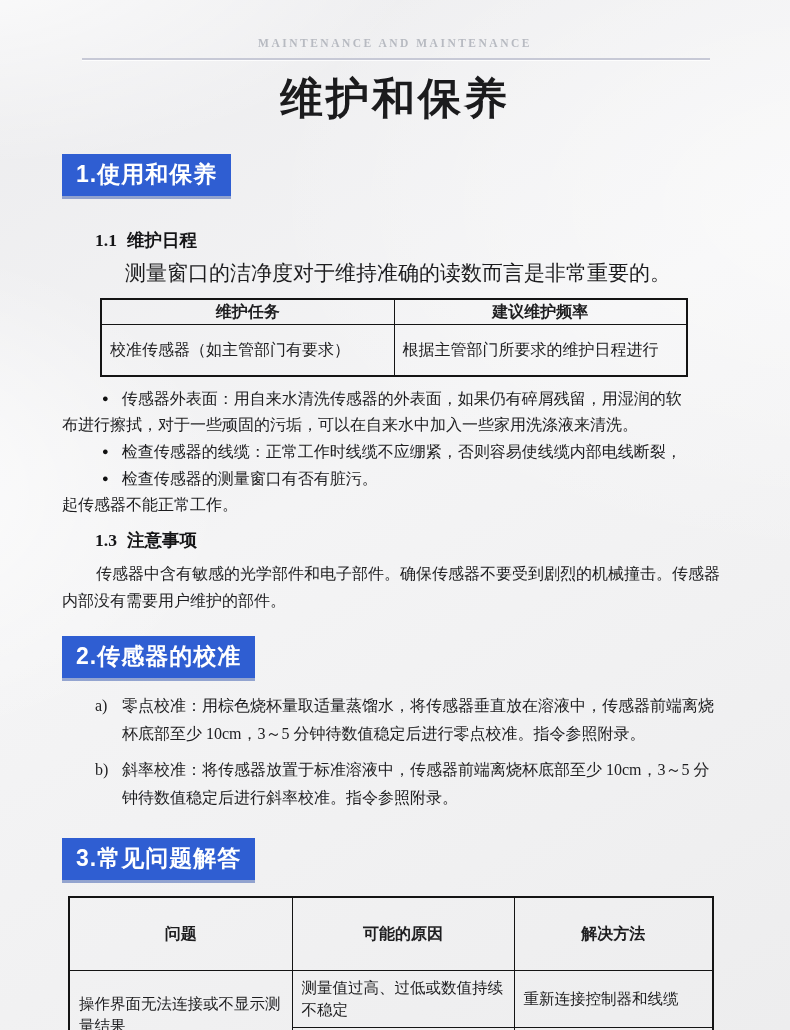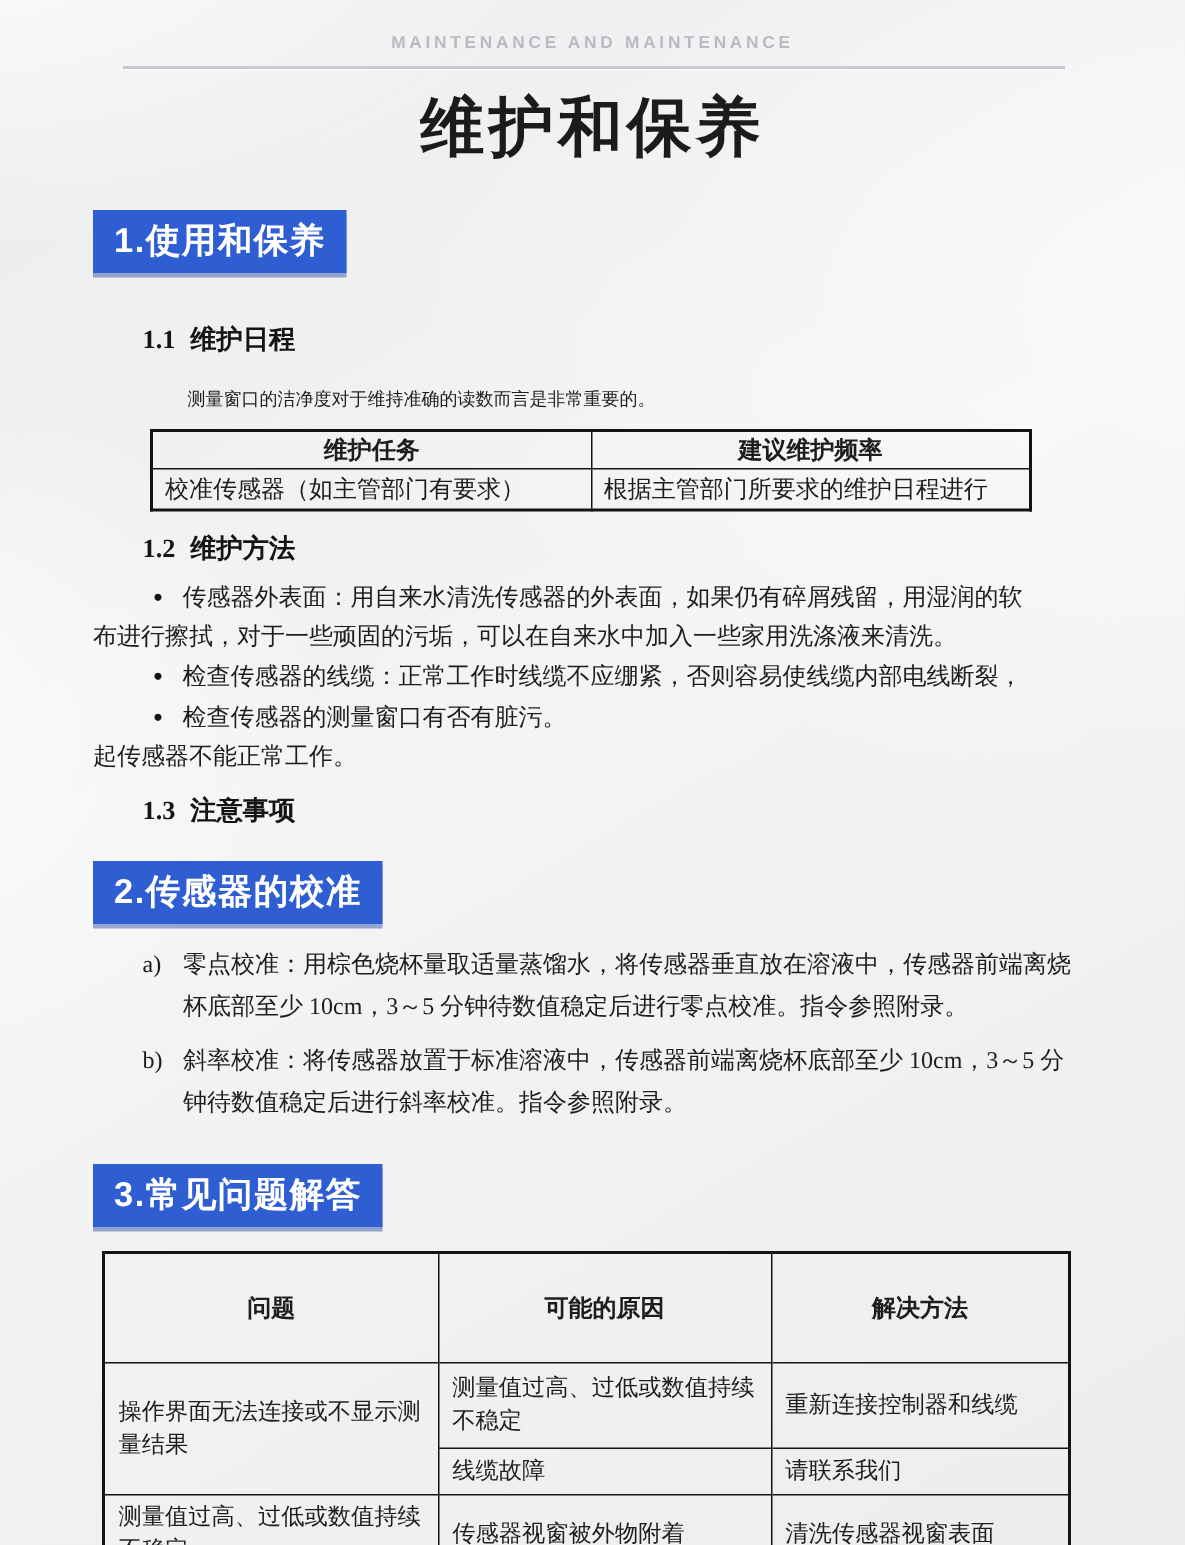--- a/index.html
+++ b/index.html
@@ -11,22 +11,22 @@
   }
   .page{
     position:relative;width:790px;height:1030px;overflow:hidden;
     background:
       radial-gradient(900px 420px at -8% -6%, rgba(255,255,255,.95), rgba(255,255,255,0) 55%),
       radial-gradient(650px 480px at -14% 48%, rgba(255,255,255,.85), rgba(255,255,255,0) 52%),
       radial-gradient(1000px 600px at 108% 20%, rgba(255,255,255,.55), rgba(255,255,255,0) 60%),
       linear-gradient(150deg,#ececee 0%,#f4f4f5 45%,#ededee 100%);
   }
   .eyebrow{
-    padding-top:23px;text-align:center;
-    font-family:Liberation Sans, sans-serif;
+    padding-top:37px;text-align:center;
+    font-family:Liberation Serif, serif;
     font-weight:bold;font-size:11.5px;letter-spacing:2.5px;color:#b7bac1;
   }
   .rule{
     height:2px;width:628px;margin:9px 0 0 82px;
     background:#c7c9d6;box-shadow:0 1px 0 rgba(255,255,255,.8);
   }
   .title{
     margin:10px 0 0;text-align:center;
     font-family:"Liberation Sans","DejaVu Sans",sans-serif;
     font-weight:800;font-size:43px;letter-spacing:3px;color:#1b1b1d;
@@ -42,27 +42,27 @@
   .b1{margin-top:26px;}
   .b2{margin-top:22px;}
   .b3{margin-top:26px;}
   .subhead{
     margin-left:95px;font-weight:bold;font-size:17.5px;color:#141416;
   }
   .h11{margin-top:32px;}
   .h12{margin-top:12px;}
   .h13{margin-top:10px;}
   .subhead .num{margin-right:10px;}
-  .p11{margin:20px 0 0 125px;font-size:12px;}
+  .p11{margin:7px 0 0 125px;font-size:21px;}
   .t1{
     border-collapse:collapse;margin:11px 0 0 100px;width:588px;
     font-size:16px;border:2px solid #141414;
   }
   .t1 th{border:1.5px solid #141414;font-weight:bold;text-align:center;padding:1px 6px;height:22px;}
-  .t1 td{border:1.5px solid #141414;text-align:left;padding:1px 8px;height:24px;}
+  .t1 td{border:1.5px solid #141414;text-align:left;padding:13px 8px;height:24px;}
   .bullets{margin-top:8px;}
   .bline{margin-left:62px;line-height:26px;font-size:16px;white-space:nowrap;}
   .bline.first{padding-left:40px;margin-left:62px;}
   .bullet{font-size:11px;margin-right:13px;vertical-align:2px;color:#111;}
   .p13{margin:8px 0 0 62px;font-size:16px;}
   .l{display:block;line-height:27px;white-space:nowrap;}
   .l.ind{padding-left:34px;}
   .ab{margin:14px 0 0 95px;}
   .ab-item{display:flex;margin-top:8px;font-size:16px;}
   .ab-marker{width:27px;flex:0 0 27px;line-height:28px;}
@@ -109,41 +109,42 @@
       </tr>
     </thead>
     <tbody>
       <tr>
         <td>校准传感器（如主管部门有要求）</td>
         <td>根据主管部门所要求的维护日程进行</td>
       </tr>
     </tbody>
   </table>
 
-  <div class="subhead h12">
-    <span class="num">1.2</span><span>维护方法</span>
-  </div>
 
   <div class="bullets">
     <div class="bline first">
       <span class="bullet">●</span><span>传感器外表面：用自来水清洗传感器的外表面，如果仍有碎屑残留，用湿润的软</span>
     </div>
     <div class="bline">布进行擦拭，对于一些顽固的污垢，可以在自来水中加入一些家用洗涤液来清洗。</div>
     <div class="bline first">
       <span class="bullet">●</span><span>检查传感器的线缆：正常工作时线缆不应绷紧，否则容易使线缆内部电线断裂，</span>
     </div>
     <div class="bline first">
       <span class="bullet">●</span><span>检查传感器的测量窗口有否有脏污。</span>
     </div>
     <div class="bline">起传感器不能正常工作。</div>
   </div>
 
   <div class="subhead h13">
     <span class="num">1.3</span><span>注意事项</span>
   </div>
+  <p class="p13">
+    <span class="l ind">传感器中含有敏感的光学部件和电子部件。确保传感器不要受到剧烈的机械撞击。传感器</span>
+    <span class="l">内部没有需要用户维护的部件。</span>
+  </p>
 
   <div>
     <div class="badge b2">2.传感器的校准</div>
   </div>
 
   <div class="ab">
     <div class="ab-item">
       <span class="ab-marker">a)</span>
       <span class="ab-body">
         <span class="l">零点校准：用棕色烧杯量取适量蒸馏水，将传感器垂直放在溶液中，传感器前端离烧</span>

